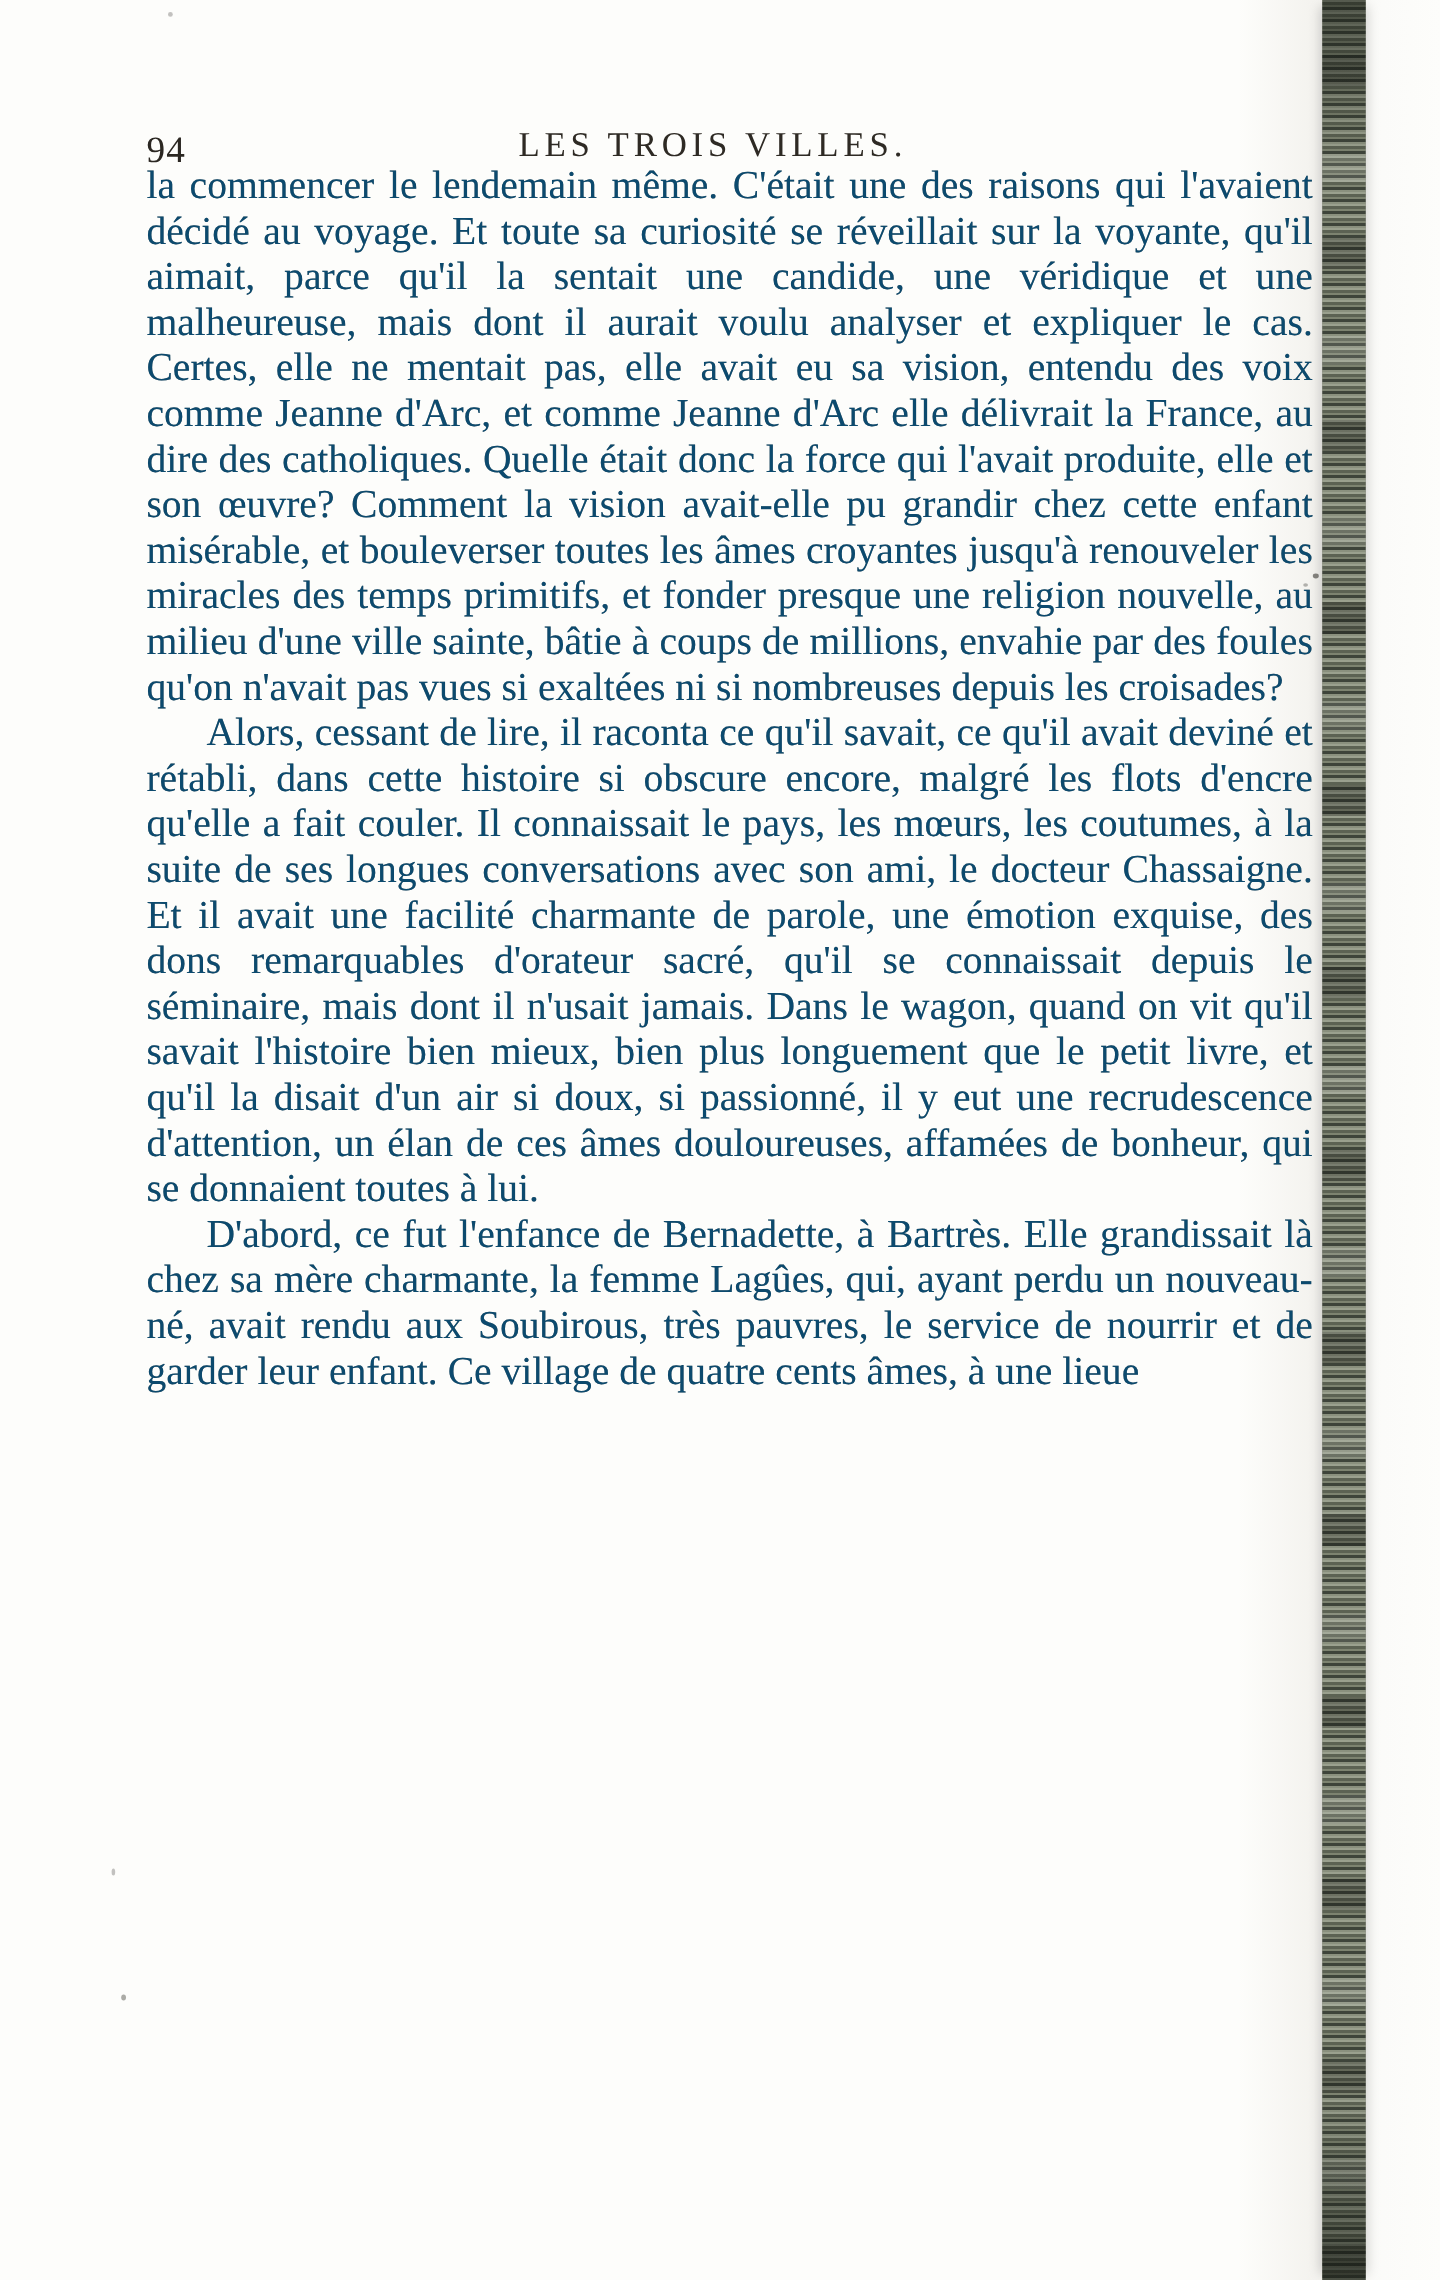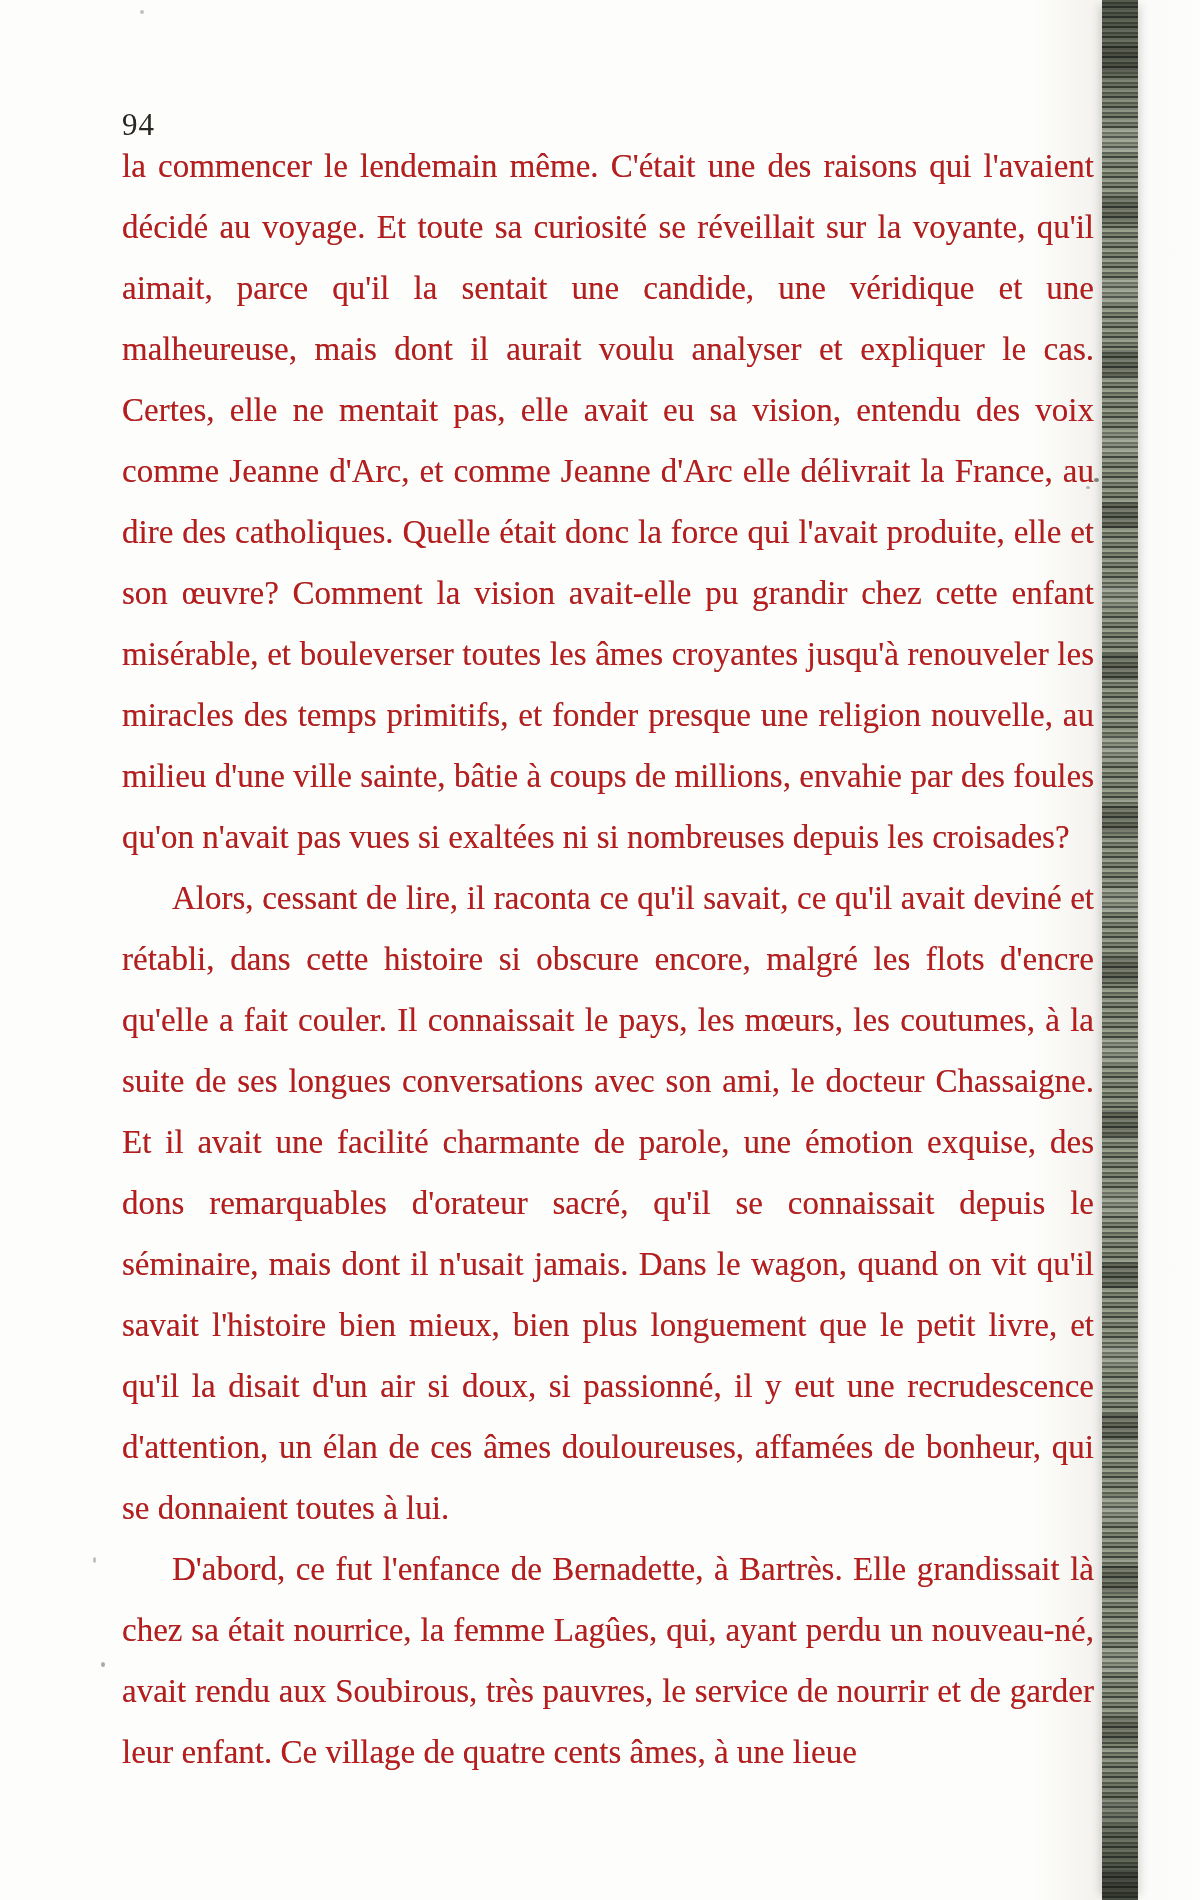--- a/index.html
+++ b/index.html
@@ -76,23 +76,23 @@
     color: #2e2a24;
   }
 
   
   .text-block {
     position: absolute;
     left: 122px;
     top: 136px;
     width: 972px;
     font-size: 33px;
-    line-height: 61px;
+    line-height: 38px;
     text-align: justify;
-    color: #b91c1c;
+    color: #0c4a6e;
     text-shadow: 0 0 0.5px rgba(30, 26, 20, 0.45);
   }
   .text-block p {
     margin: 0;
     padding: 0;
     text-indent: 0;
   }
   .text-block p + p {
     text-indent: 50px;
   }
@@ -115,19 +115,20 @@
 <div class="edge-band"></div>
 
 <span class="speck s1"></span>
 <span class="speck s2"></span>
 <span class="speck s3"></span>
 <span class="speck s4"></span>
 <span class="speck s5"></span>
 
 <div class="header-area">
   <span class="page-number">94</span>
+  <span class="running-title">LES TROIS VILLES.</span>
 </div>
 
 <div class="text-block">
   <p>la commencer le lendemain même. C'était une des raisons qui l'avaient décidé au voyage. Et toute sa curiosité se réveillait sur la voyante, qu'il aimait, parce qu'il la sentait une candide, une véridique et une malheureuse, mais dont il aurait voulu analyser et expliquer le cas. Certes, elle ne mentait pas, elle avait eu sa vision, entendu des voix comme Jeanne d'Arc, et comme Jeanne d'Arc elle délivrait la France, au dire des catholiques. Quelle était donc la force qui l'avait produite, elle et son œuvre? Comment la vision avait-elle pu grandir chez cette enfant misérable, et bouleverser toutes les âmes croyantes jusqu'à renouveler les miracles des temps primitifs, et fonder presque une religion nouvelle, au milieu d'une ville sainte, bâtie à coups de millions, envahie par des foules qu'on n'avait pas vues si exaltées ni si nombreuses depuis les croisades?</p>
   <p>Alors, cessant de lire, il raconta ce qu'il savait, ce qu'il avait deviné et rétabli, dans cette histoire si obscure encore, malgré les flots d'encre qu'elle a fait couler. Il connaissait le pays, les mœurs, les coutumes, à la suite de ses longues conversations avec son ami, le docteur Chassaigne. Et il avait une facilité charmante de parole, une émotion exquise, des dons remarquables d'orateur sacré, qu'il se connaissait depuis le séminaire, mais dont il n'usait jamais. Dans le wagon, quand on vit qu'il savait l'histoire bien mieux, bien plus longuement que le petit livre, et qu'il la disait d'un air si doux, si passionné, il y eut une recrudescence d'attention, un élan de ces âmes douloureuses, affamées de bonheur, qui se donnaient toutes à lui.</p>
-  <p>D'abord, ce fut l'enfance de Bernadette, à Bartrès. Elle grandissait là chez sa était nourrice, la femme Lagûes, qui, ayant perdu un nouveau-né, avait rendu aux Soubirous, très pauvres, le service de nourrir et de garder leur enfant. Ce village de quatre cents âmes, à une lieue</p>
+  <p>D'abord, ce fut l'enfance de Bernadette, à Bartrès. Elle grandissait là chez sa mère charmante, la femme Lagûes, qui, ayant perdu un nouveau-né, avait rendu aux Soubirous, très pauvres, le service de nourrir et de garder leur enfant. Ce village de quatre cents âmes, à une lieue</p>
 </div>
 
 </body></html>

